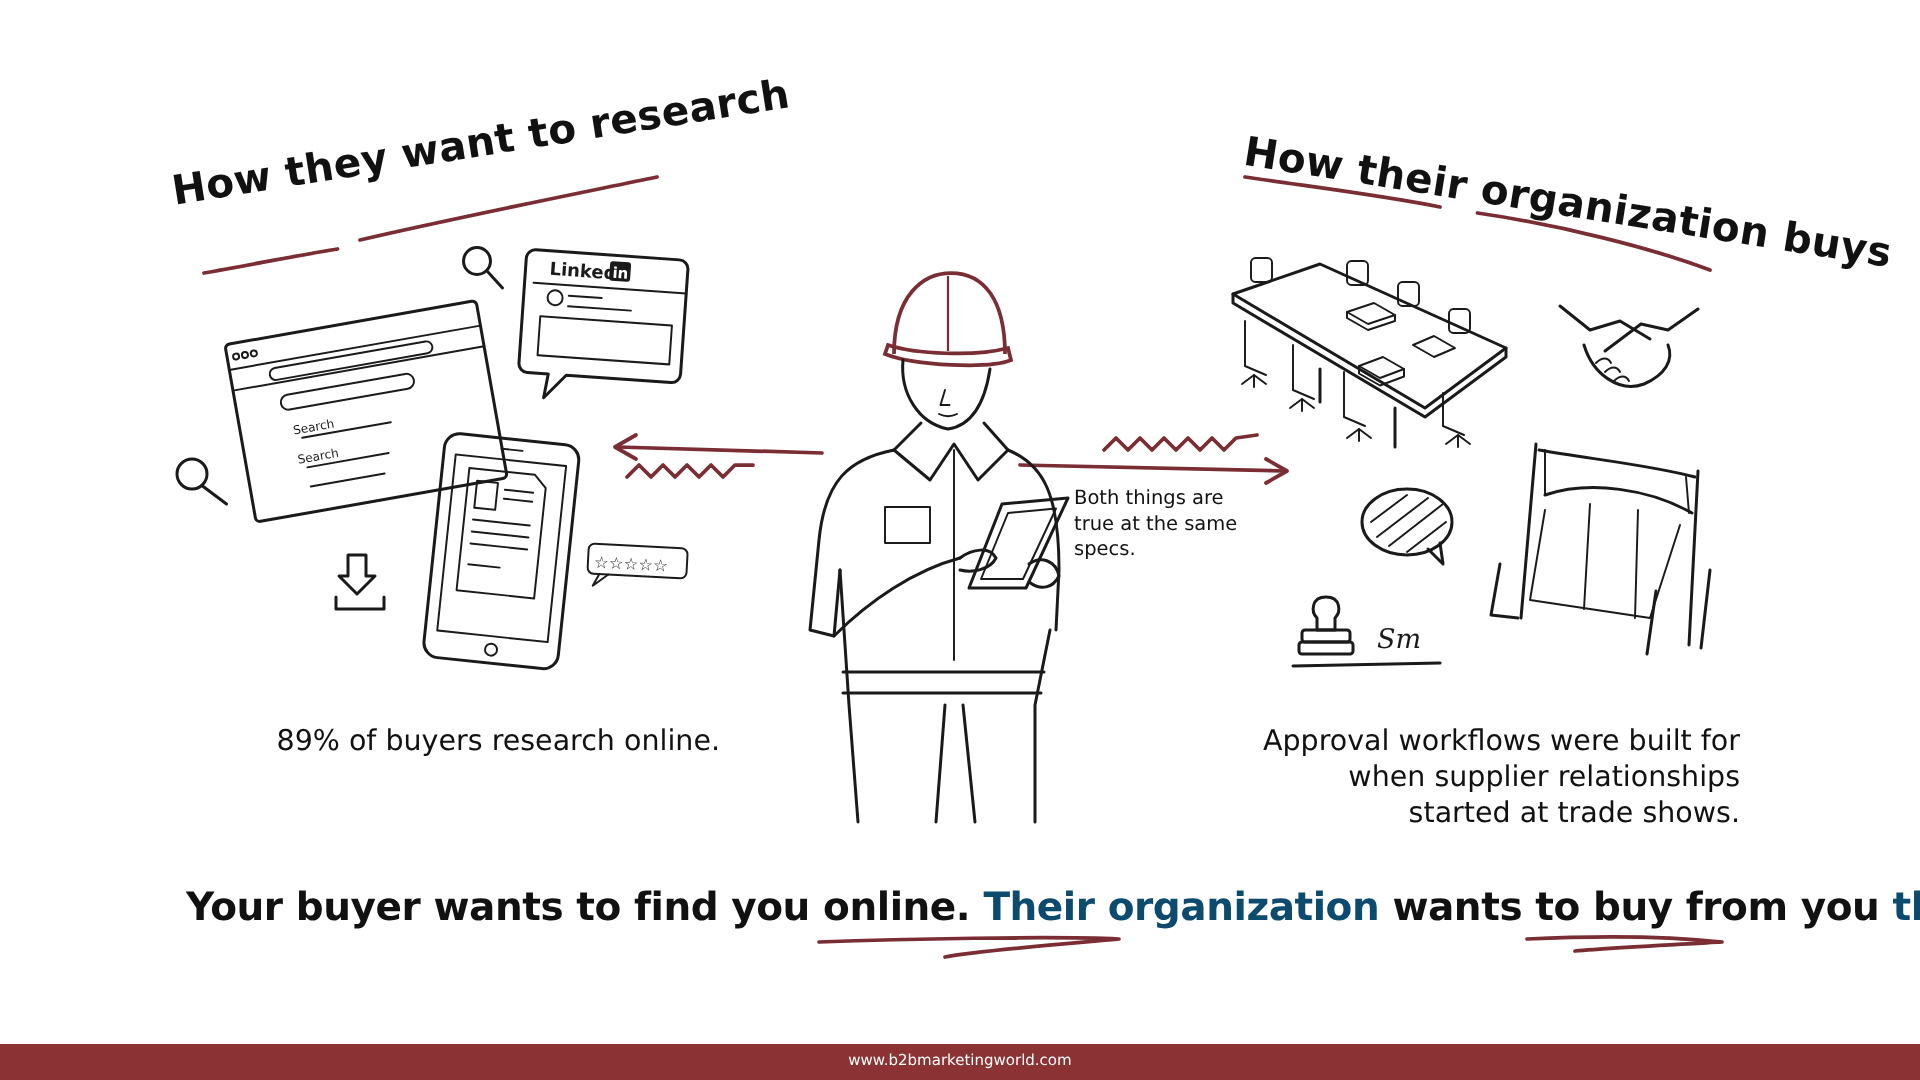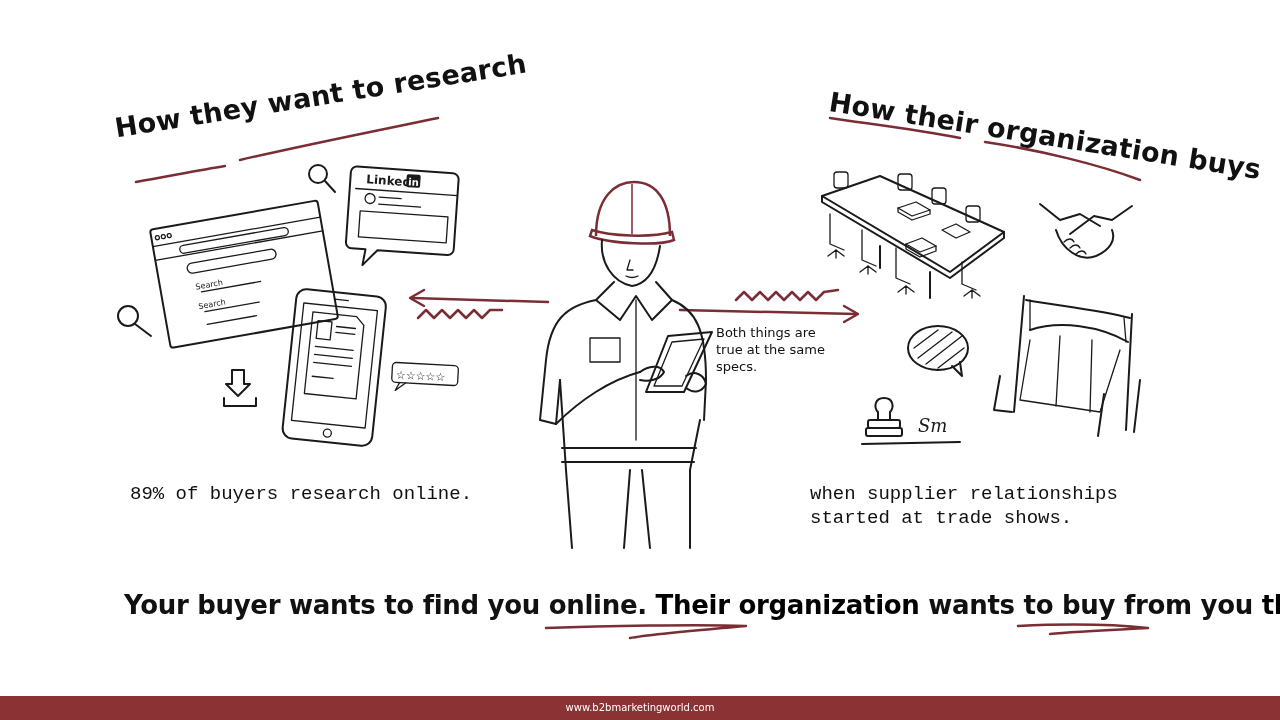--- a/index.html
+++ b/index.html
@@ -1,23 +1,23 @@
 <!DOCTYPE html>
 <html><head>
 <meta charset="utf-8">
 <style>
   html, body { margin:0; padding:0; }
   body { width:1280px; height:720px; background:#ffffff; position:relative; overflow:hidden;
          font-family:"DejaVu Sans", sans-serif; color:#1a1a1a; }
   .abs { position:absolute; }
   .heading { font-size:27px; font-weight:600; color:#111; white-space:nowrap; letter-spacing:0.2px; }
-  .caption { font-size:19px; text-align:left; line-height:24px; color:#111;font-family:Liberation Mono, monospace; }
+  .caption { font-size:19px; text-align:right; line-height:24px; color:#111; }
   .small-caption { font-size:13px; line-height:17px; color:#111; }
   .bottom-line { font-size:26px; font-weight:600; white-space:nowrap; color:#111; letter-spacing:-0.3px; }
-  .accent { color:#000000; }
+  .accent { color:#0c4a6e; }
   .footer { left:0; top:696px; width:1280px; height:24px; background:#8b3234; color:#fff;
             font-size:10px; font-weight:normal; text-align:center; line-height:24px; font-family:"DejaVu Sans", sans-serif; }
   svg { overflow:visible; }
   .ink { fill:none; stroke:#1a1a1a; stroke-width:2; stroke-linecap:round; stroke-linejoin:round; }
   .ink-thin { fill:none; stroke:#1a1a1a; stroke-width:1.3; stroke-linecap:round; stroke-linejoin:round; }
   .red { fill:none; stroke:#7a2e33; stroke-width:2.5; stroke-linecap:round; stroke-linejoin:round; }
 </style>
 </head>
 <body>
 
@@ -217,20 +217,21 @@
     <line class="ink" x1="862" y1="444" x2="960" y2="442"></line>
   </g>
   <text x="918" y="432" font-size="18" font-style="italic" fill="#1a1a1a" font-family="DejaVu Serif, serif">Sm</text>
 </svg>
 
 <div class="abs caption" style="left:130px; top:482px; width:350px;">
   <div>89% of buyers research online.</div>
 </div>
 
 <div class="abs caption" style="left:810px; top:482px; width:350px;">
+  <div>Approval workflows were built for</div>
   <div>when supplier relationships</div>
   <div>started at trade shows.</div>
 </div>
 
 <div class="abs bottom-line" style="left:124px; top:590px; width:1040px;">
   <span>Your buyer wants to find you online.</span>
   <span class="accent">Their organization</span>
   <span>wants to buy from you</span>
   <span class="accent">the old way</span>
 </div>

